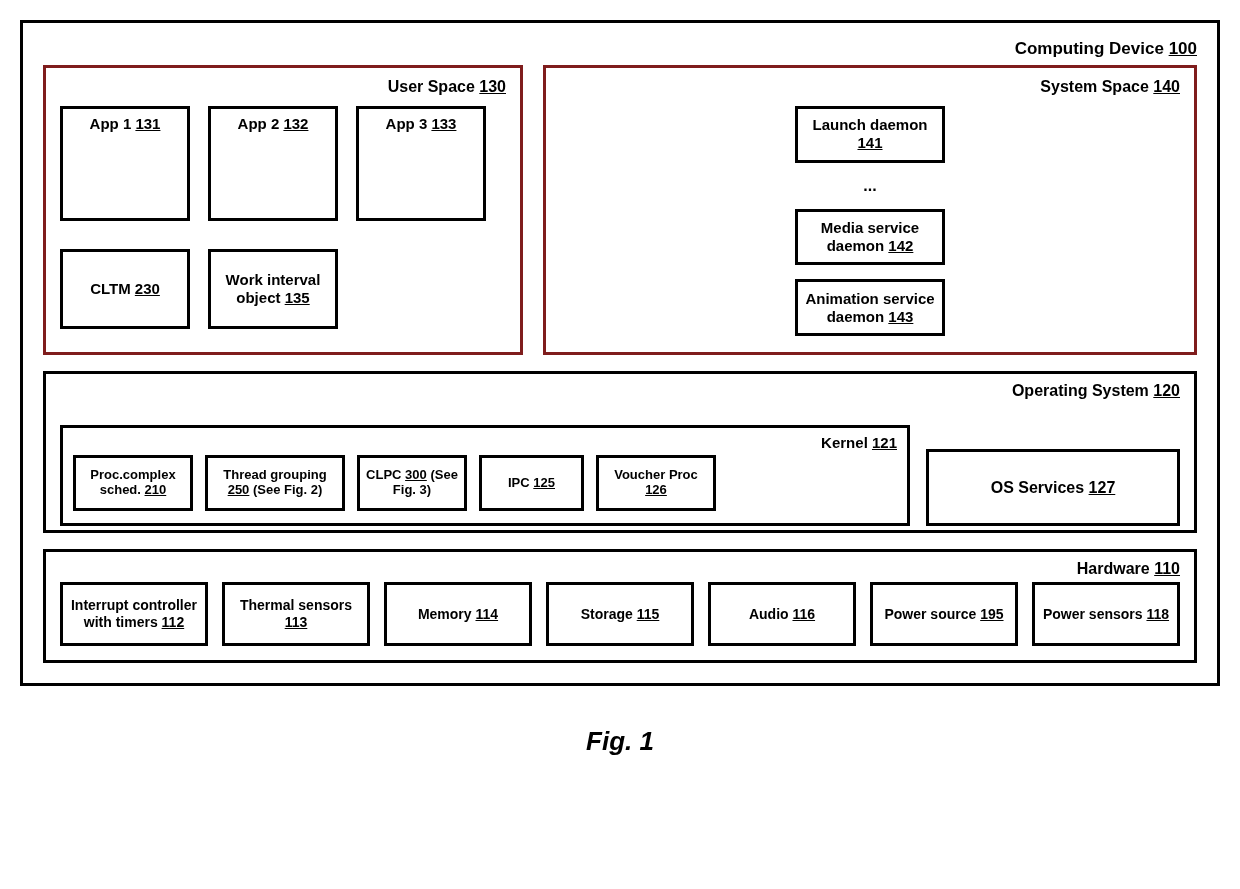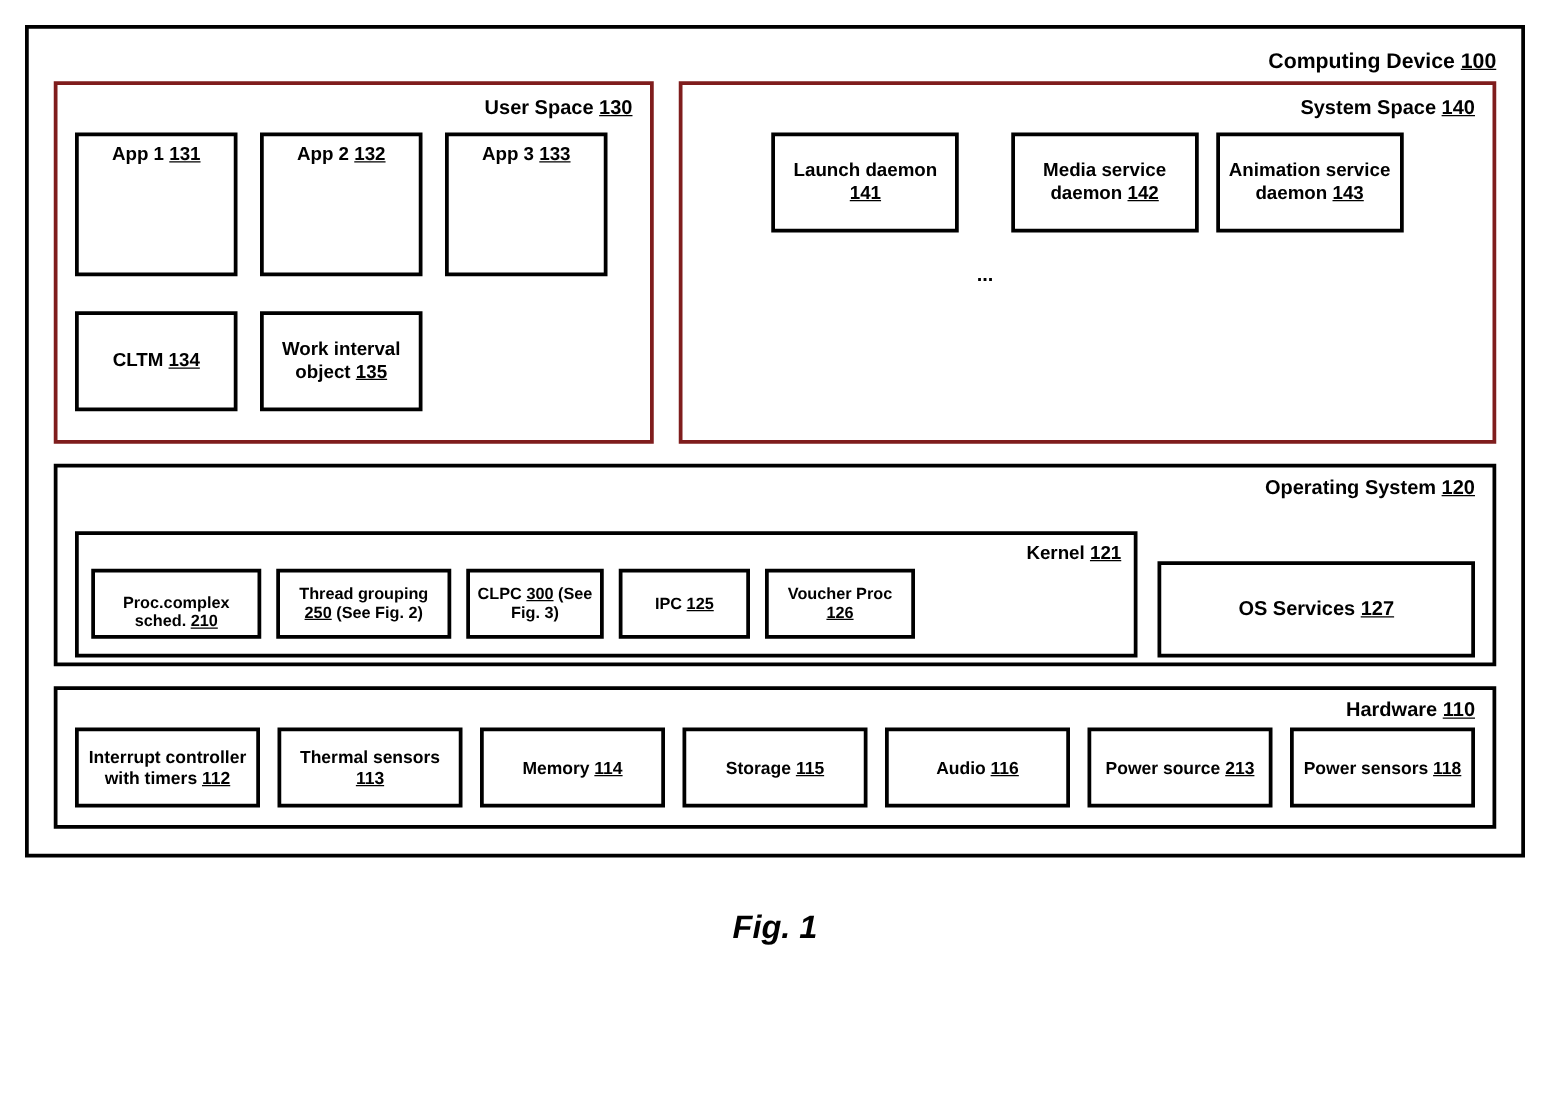--- a/index.html
+++ b/index.html
@@ -69,23 +69,25 @@
     align-items: center;
     justify-content: center;
     font-weight: bold;
     font-size: 15px;
     text-align: center;
     padding: 4px;
     line-height: 1.2;
   }
   .system-inner {
     display: flex;
+    align-items: center;
     justify-content: center;
     gap: 14px;
     height: 230px;
+    flex-direction: column;
   }
   .daemon-box {
     border: 3px solid #000;
     width: 150px;
     height: 80px;
     display: flex;
     align-items: center;
     justify-content: center;
     font-weight: bold;
     font-size: 15px;
@@ -137,21 +139,21 @@
     height: 56px;
     display: flex;
     align-items: center;
     justify-content: center;
     font-weight: bold;
     font-size: 13px;
     text-align: center;
     padding: 3px 4px;
     line-height: 1.15;
   }
-  .kbox.w1 { width: 136px; align-items: flex-end; }
+  .kbox.w1 { width: 120px; }
   .kbox.w2 { width: 140px; }
   .kbox.w3 { width: 110px; }
   .kbox.w4 { width: 105px; }
   .kbox.w5 { width: 120px; }
   .os-services {
     width: 254px;
     border: 3px solid #000;
     display: flex;
     align-items: center;
     justify-content: center;
@@ -211,21 +213,21 @@
           </div>
           <div class="app-box">
             <span>App 2</span> <span class="ref">132</span>
           </div>
           <div class="app-box">
             <span>App 3</span> <span class="ref">133</span>
           </div>
         </div>
         <div class="cltm-row">
           <div class="cltm-box">
-            <span><span>CLTM</span> <span class="ref">134</span></span>
+            <span><span>CLTM</span> <span class="ref">230</span></span>
           </div>
           <div class="cltm-box">
             <span><span>Work interval object</span> <span class="ref">135</span></span>
           </div>
         </div>
       </div>
 
       <div class="system-space">
         <div class="section-title">
           <span>System Space</span> <span class="ref">140</span>
@@ -292,21 +294,21 @@
         <div class="hbox">
           <span><span>Memory</span> <span class="ref">114</span></span>
         </div>
         <div class="hbox">
           <span><span>Storage</span> <span class="ref">115</span></span>
         </div>
         <div class="hbox">
           <span><span>Audio</span> <span class="ref">116</span></span>
         </div>
         <div class="hbox">
-          <span><span>Power source</span> <span class="ref">213</span></span>
+          <span><span>Power source</span> <span class="ref">195</span></span>
         </div>
         <div class="hbox">
           <span><span>Power sensors</span> <span class="ref">118</span></span>
         </div>
       </div>
     </div>
   </div>
 
   <div class="fig-caption">Fig. 1</div>
 </div>

